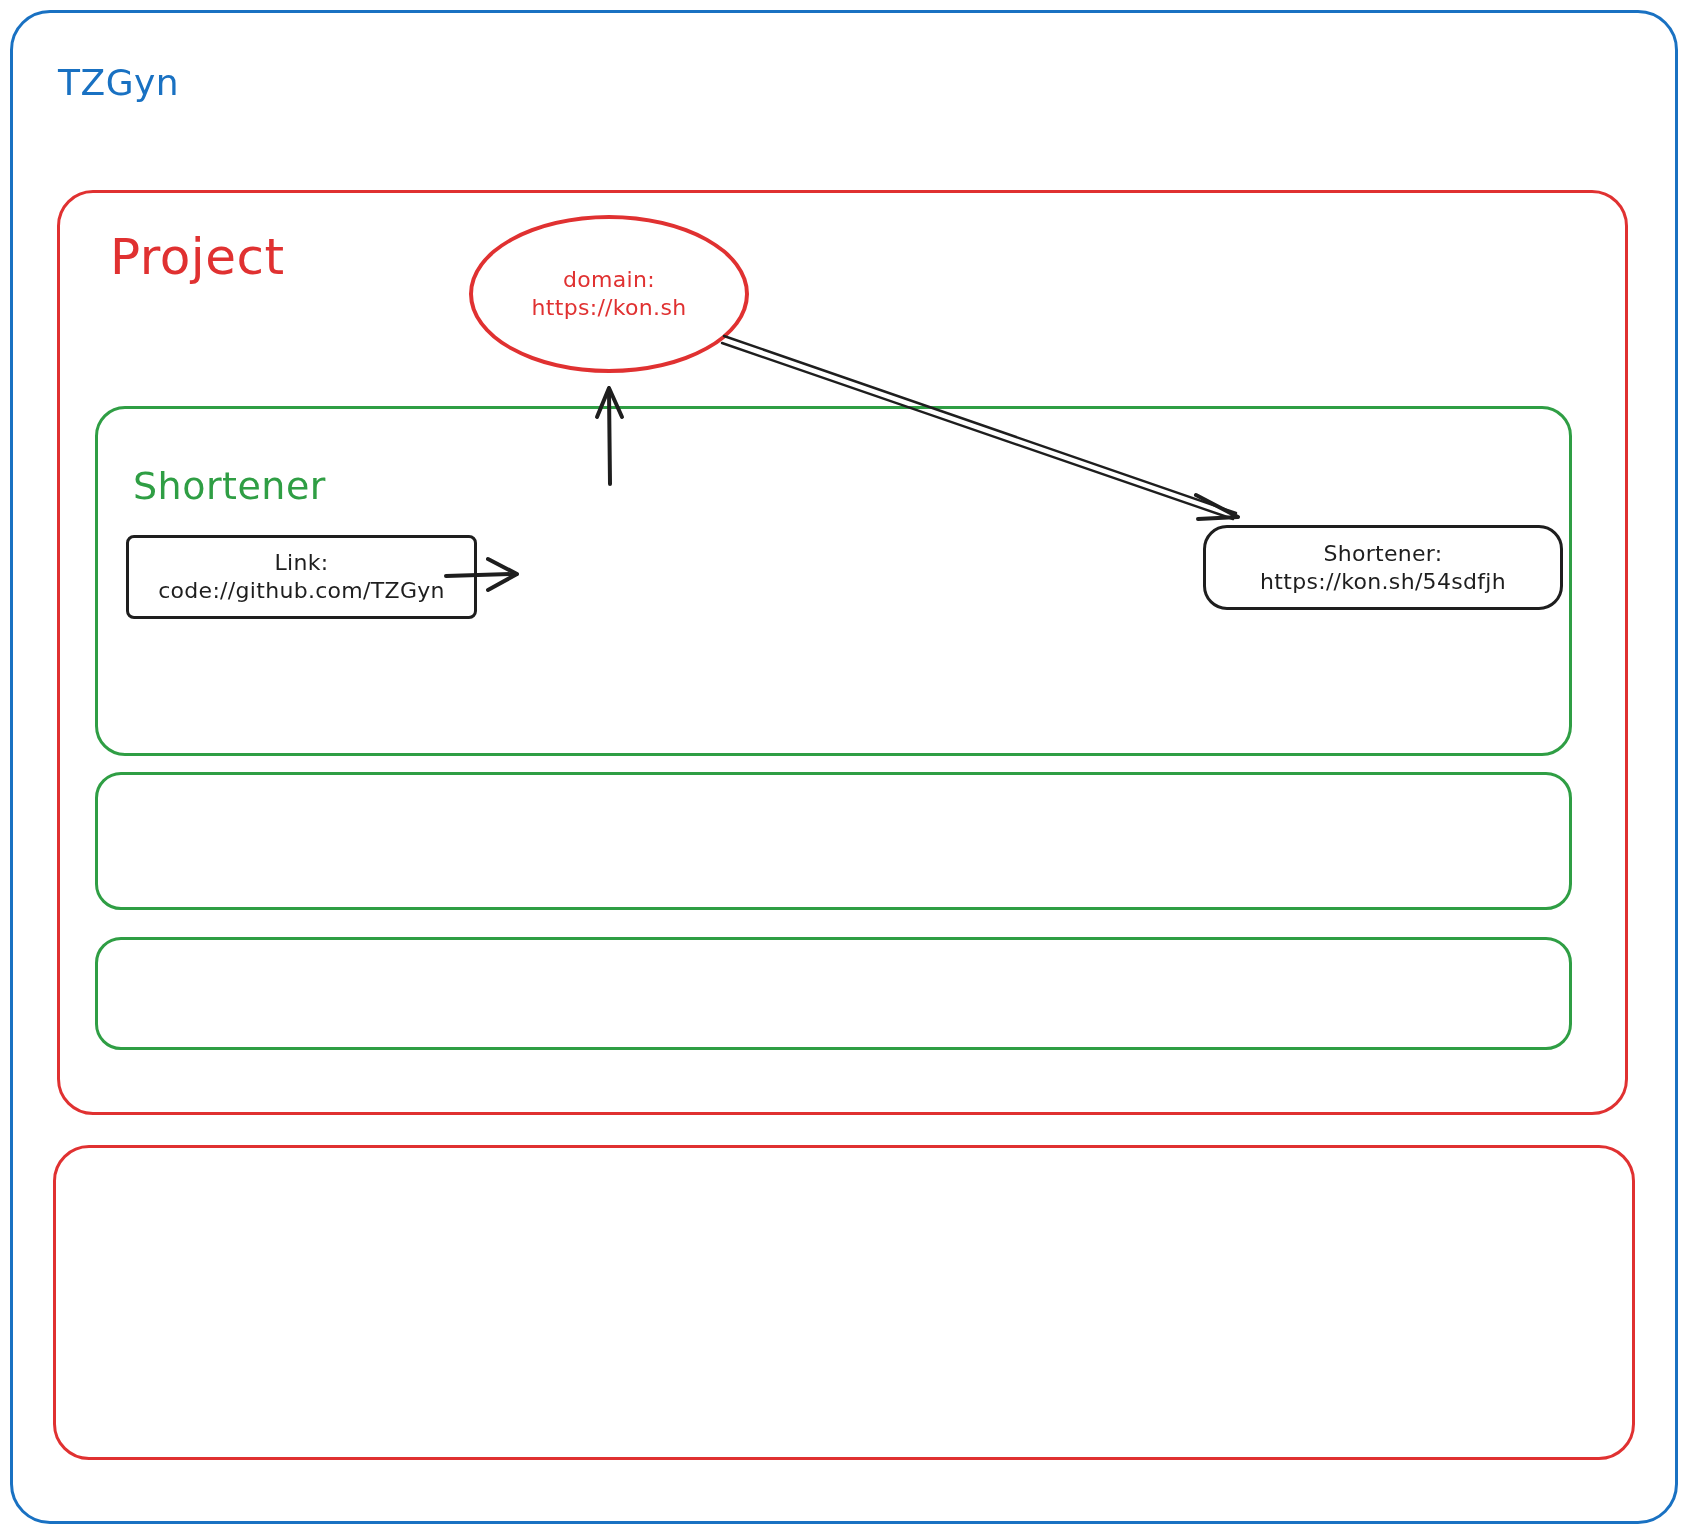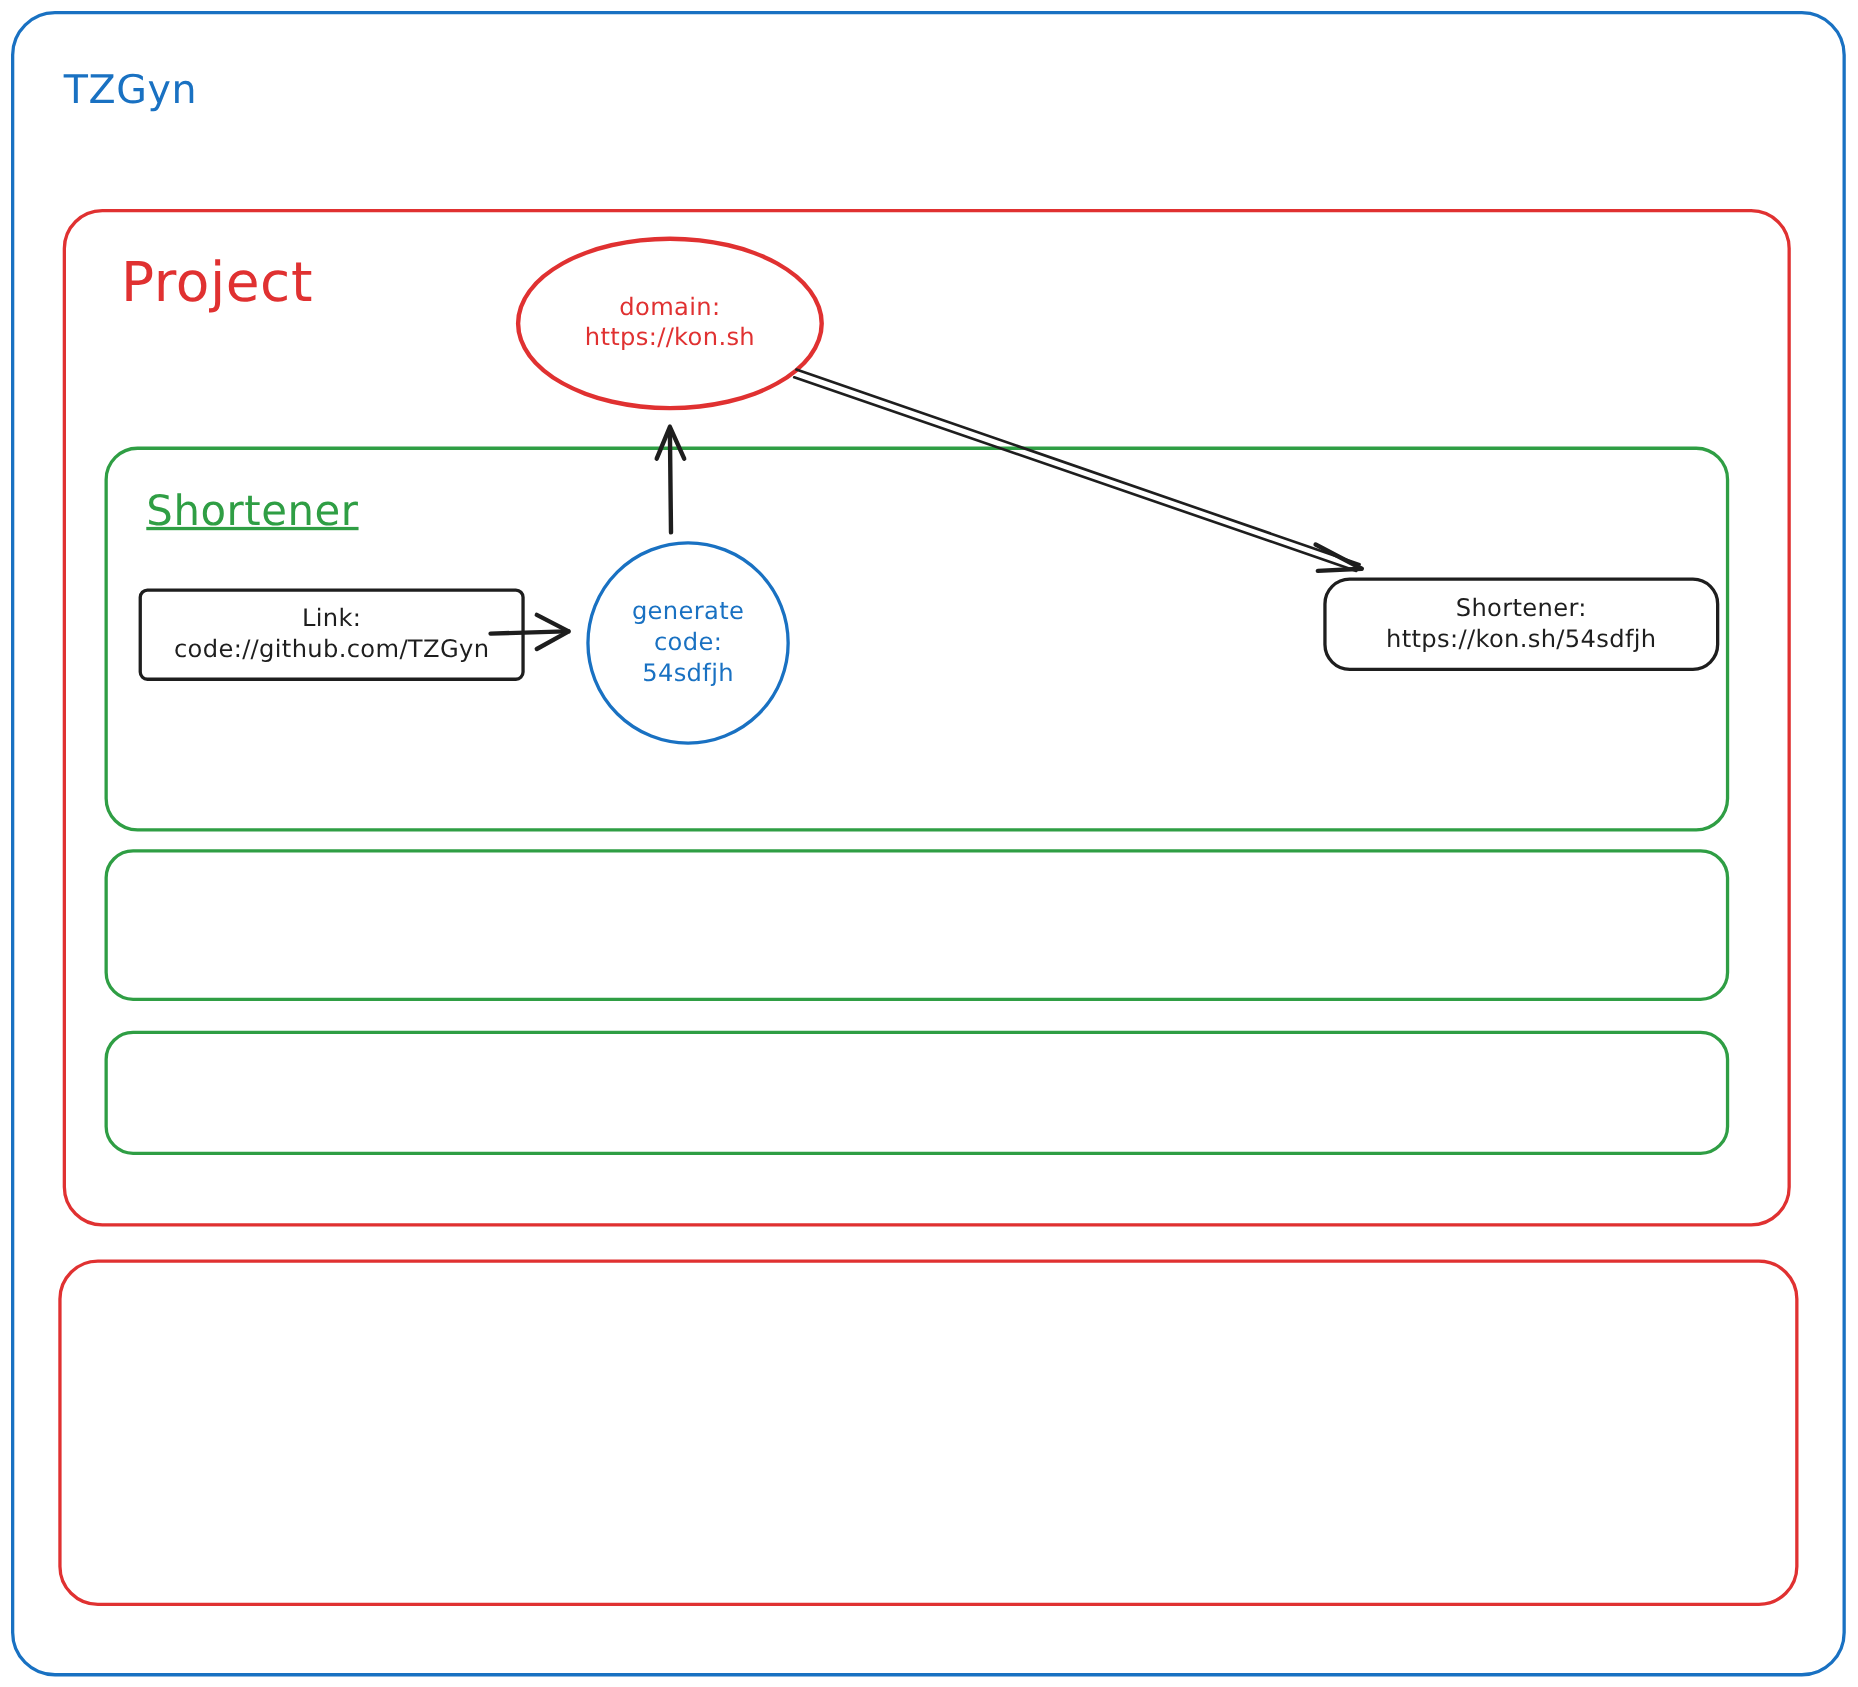--- a/index.html
+++ b/index.html
@@ -49,21 +49,21 @@
 
   
   .label {
     position: absolute;
     letter-spacing: 0.5px;
     white-space: nowrap;
     font-weight: 500;
   }
   .user-label      { left: 58px;  top: 62px;  font-size: 36px; color: var(--c-blue); }
   .project-label   { left: 110px; top: 228px; font-size: 50px; color: var(--c-red); }
-  .shortener-label { left: 133px; top: 442px; font-size: 38px; color: var(--c-green); text-decoration: underline; }
+  .shortener-label { left: 133px; top: 464px; font-size: 38px; color: var(--c-green); }
 
   
   .node, .ellipse, .circle {
     position: absolute;
     display: flex; align-items: center; justify-content: center;
     text-align: center;
   }
   .txt { display: flex; flex-direction: column; line-height: 28px; font-size: 22px; letter-spacing: 0.3px; }
   .red-txt  { color: var(--c-red); }
   .blue-txt { color: var(--c-blue); }
@@ -125,27 +125,20 @@
     </div>
   </div>
 
   <div class="node link-box">
     <div class="txt ink-txt">
       <span>Link:</span>
       <span>code://github.com/TZGyn</span>
     </div>
   </div>
 
-  <div class="circle generate-circle">
-    <div class="txt blue-txt">
-      <span>generate</span>
-      <span>code:</span>
-      <span>54sdfjh</span>
-    </div>
-  </div>
 
   <div class="node result-box">
     <div class="txt ink-txt">
       <span>Shortener:</span>
       <span>https://kon.sh/54sdfjh</span>
     </div>
   </div>
 
   <svg class="arrows" viewBox="0 0 1689 1534" aria-hidden="true">
     <g>

